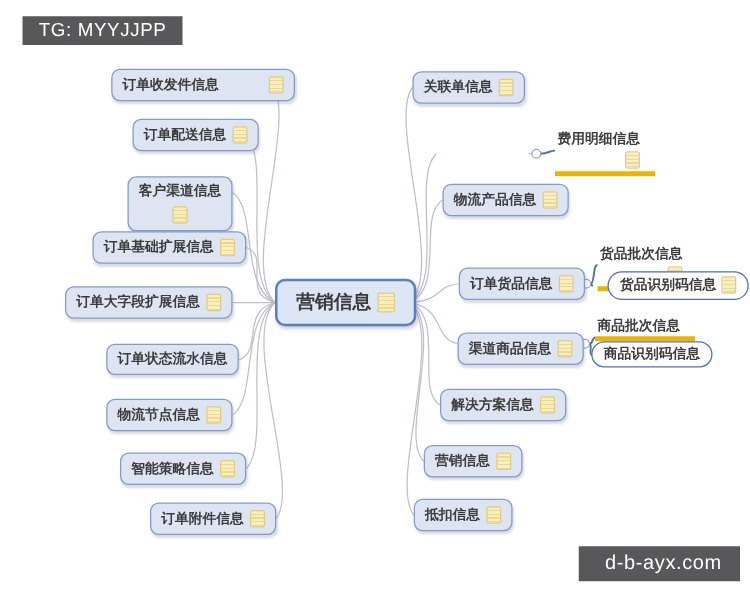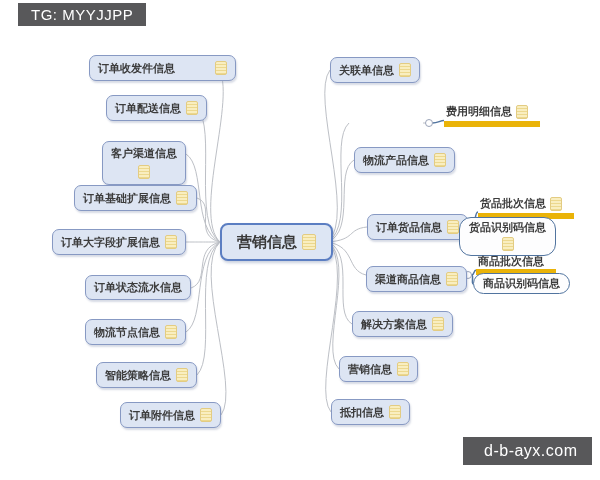--- a/index.html
+++ b/index.html
@@ -19,23 +19,23 @@
     padding:5px 8px;font-size:11px;font-weight:bold;color:#3c3c3c;
     line-height:13px;white-space:nowrap;
     box-shadow:1px 2px 2px rgba(110,125,160,.28);
   }
   .node.center{
     background:#dde6f4;border:2px solid #5b7ec2;border-radius:8px;
     padding:9px 15px;font-size:15px;line-height:16px;color:#3a3a3a;
     box-shadow:1px 2px 3px rgba(100,120,160,.35);
   }
   .child-underline{
-    position:absolute;display:flex;align-items:flex-start;gap:4px;
+    position:absolute;display:flex;align-items:flex-end;gap:4px;
     font-size:11px;font-weight:bold;color:#3c3c3c;line-height:12px;
-    padding:0 12px 2px 2px;border-bottom:6px solid #eab308;white-space:nowrap;
+    padding:0 12px 2px 2px;border-bottom:4px solid #eab308;white-space:nowrap;flex-direction:column;
   }
   .child-capsule{
     position:absolute;display:flex;align-items:center;gap:4px;
     font-size:11px;font-weight:bold;color:#3c3c3c;line-height:12px;
     padding:3px 9px 4px;border:1.5px solid #51749f;border-radius:12px;
     background:#fdfdfe;white-space:nowrap;
   }
   .doc{
     flex:0 0 auto;width:10px;height:12px;border-radius:2px;
     background:repeating-linear-gradient(to bottom,#f9eec0 0 2px,#ecd88e 2px 3px);
@@ -80,21 +80,21 @@
     </g>
   </svg>
   <svg class="links" width="600" height="480">
     <g fill="#ffffff" stroke="#9aa3b8" stroke-width="1">
       <circle cx="429" cy="123" r="3.5"></circle>
       <circle cx="469" cy="227" r="3.5"></circle>
       <circle cx="468" cy="275" r="3.5"></circle>
     </g>
   </svg>
 
-  <div class="badge" style="left:18px;top:3px;">
+  <div class="badge" style="left:18px;top:13px;">
     <span>TG: MYYJJPP</span>
   </div>
   <div class="badge bottom" style="left:463px;top:437px;padding-left:21px;">
     <span>d-b-ayx.com</span>
   </div>
 
   <div class="node center" style="left:220px;top:223px;">
     <span>营销信息</span>
     <span class="doc"></span>
   </div>
@@ -165,21 +165,21 @@
   </div>
 
   <div class="child-underline" style="left:444px;top:105px;">
     <span>费用明细信息</span>
     <span class="doc"></span>
   </div>
   <div class="child-underline" style="left:478px;top:197px;">
     <span>货品批次信息</span>
     <span class="doc"></span>
   </div>
-  <div class="child-capsule" style="left:459px;top:217px;flex-direction:column;">
+  <div class="child-capsule" style="left:486px;top:217px;">
     <span>货品识别码信息</span>
     <span class="doc"></span>
   </div>
   <div class="child-underline" style="left:476px;top:255px;">
     <span>商品批次信息</span>
   </div>
   <div class="child-capsule" style="left:473px;top:273px;">
     <span>商品识别码信息</span>
   </div>
 

